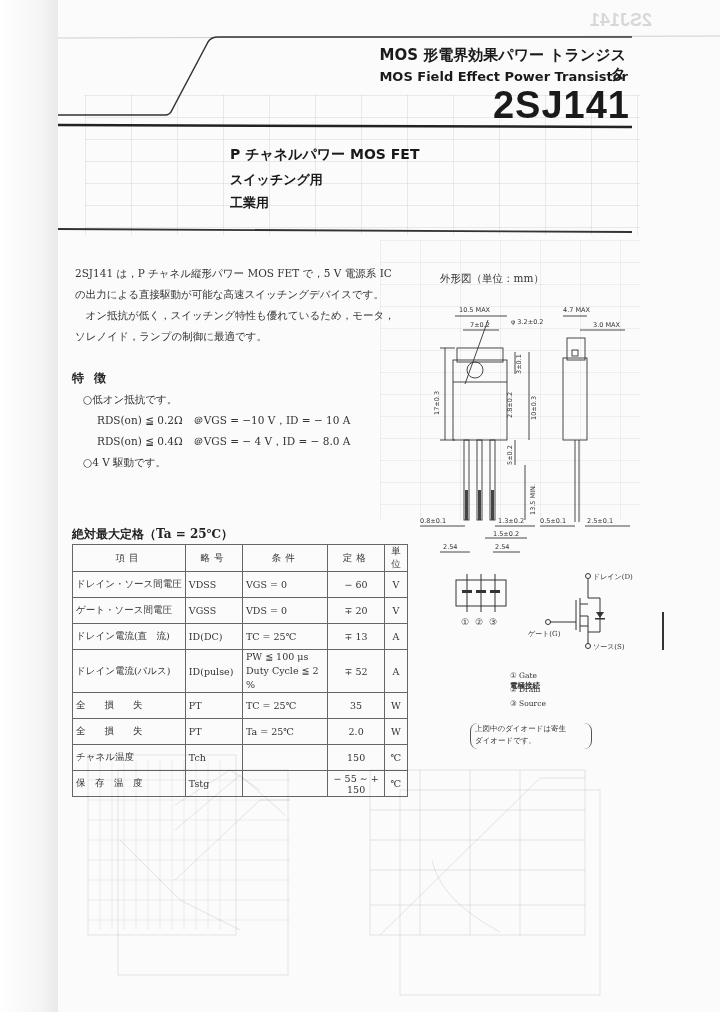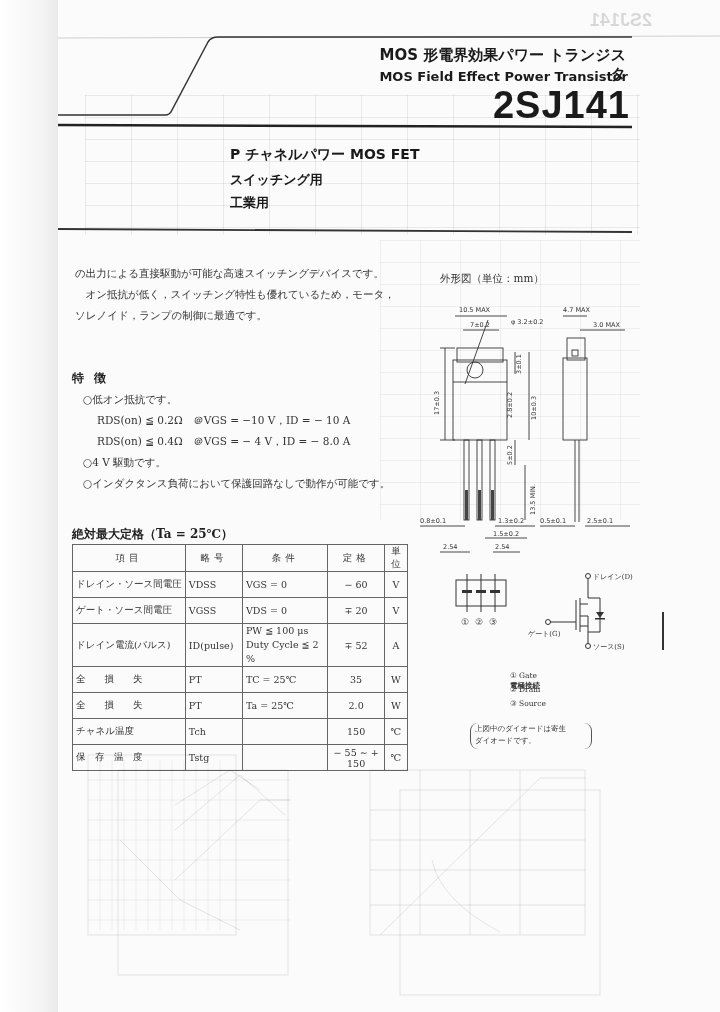--- a/index.html
+++ b/index.html
@@ -106,32 +106,32 @@
 
 <div class="title-jp">MOS 形電界効果パワー トランジスタ</div>
 <div class="title-en">MOS Field Effect Power Transistor</div>
 <div class="part-no">2SJ141</div>
 
 <div class="sub-title" style="top:146px;font-size:14px;">P チャネルパワー MOS FET</div>
 <div class="sub-title" style="top:171px;font-size:13px;">スイッチング用</div>
 <div class="sub-title" style="top:194px;font-size:13px;">工業用</div>
 
 <div class="desc">
+  <p>2SJ141 は，P チャネル縦形パワー MOS FET で，5 V 電源系 IC</p>
   <p>の出力による直接駆動が可能な高速スイッチングデバイスです。</p>
   <p>　オン抵抗が低く，スイッチング特性も優れているため，モータ，</p>
   <p>ソレノイド，ランプの制御に最適です。</p>
 </div>
 
 <div class="feat-heading">特徴</div>
 <div class="feat-list">
   <div>○低オン抵抗です。</div>
   <div class="indent">RDS(on) ≦ 0.2Ω　＠VGS = −10 V，ID = − 10 A</div>
   <div class="indent">RDS(on) ≦ 0.4Ω　＠VGS = − 4 V，ID = − 8.0 A</div>
   <div>○4 V 駆動です。</div>
-  <div>○インダクタンス負荷において保護回路なしで動作が可能です。</div>
 </div>
 
 <div class="ratings-title">絶対最大定格（Ta = 25℃）</div>
 <table class="ratings">
   <tbody>
       <tr>
     <th>項目</th>
     <th>略号</th>
     <th>条件</th>
     <th>定格</th>
@@ -143,20 +143,27 @@
     <td class="cond">VGS = 0</td>
     <td class="val">− 60</td>
     <td class="unit">V</td>
   </tr>
   <tr>
     <td class="item">ゲート・ソース間電圧</td>
     <td class="sym">VGSS</td>
     <td class="cond">VDS = 0</td>
     <td class="val">∓ 20</td>
     <td class="unit">V</td>
+  </tr>
+  <tr>
+    <td class="item">ドレイン電流(直　流)</td>
+    <td class="sym">ID(DC)</td>
+    <td class="cond">TC = 25℃</td>
+    <td class="val">∓ 13</td>
+    <td class="unit">A</td>
   </tr>
   <tr class="tall">
     <td class="item">ドレイン電流(パルス)</td>
     <td class="sym">ID(pulse)</td>
     <td class="cond">
       <div>PW ≦ 100 μs</div>
       <div>Duty Cycle ≦ 2 %</div>
     </td>
     <td class="val">∓ 52</td>
     <td class="unit">A</td>

